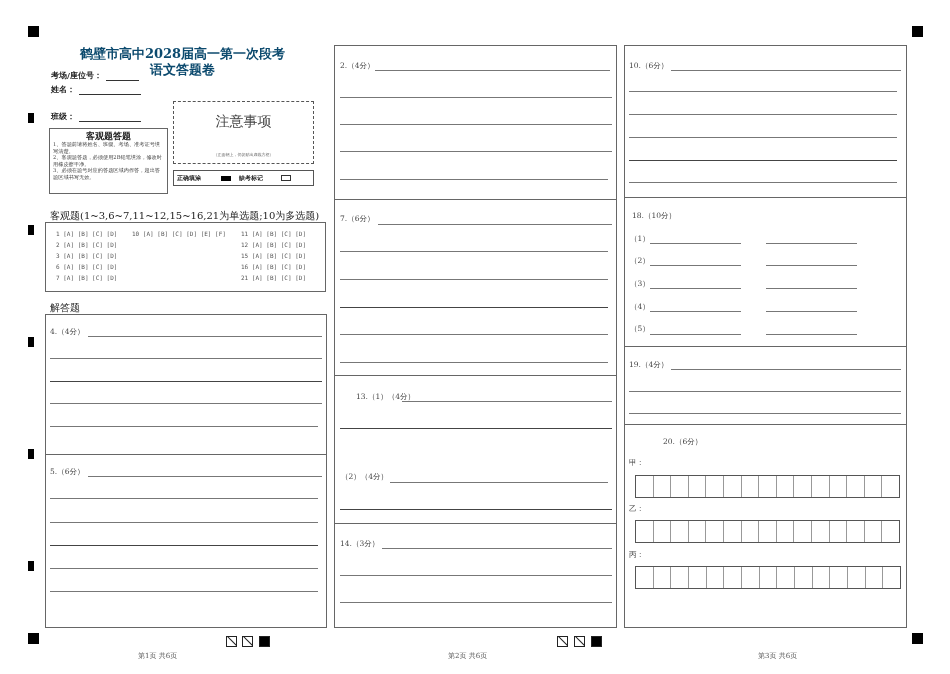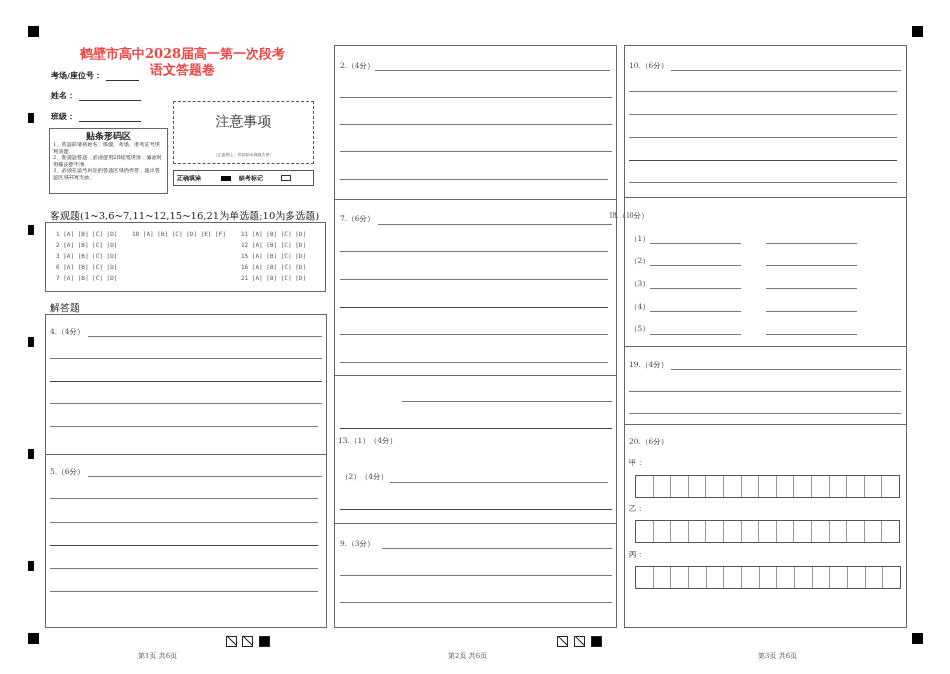--- a/index.html
+++ b/index.html
@@ -3,21 +3,21 @@
 <meta charset="utf-8">
 <style>
   * { box-sizing: border-box; margin: 0; padding: 0; }
   html, body { width: 950px; height: 674px; background: #ffffff; overflow: hidden; }
   body { position: relative; font-family: "DejaVu Serif", "Liberation Serif", serif; color: #333; }
 
   .mark { position: absolute; background: #000; }
   .mark.corner { width: 11px; height: 11px; }
   .mark.side { width: 6px; height: 10px; }
 
-  .title { position: absolute; left: 50px; width: 265px; text-align: center; font-weight: bold; color: #ef4444; }
+  .title { position: absolute; left: 50px; width: 265px; text-align: center; font-weight: bold; color: #0c4a6e; }
   .title.l1 { top: 45px; font-size: 13px; }
   .title.l2 { top: 61px; font-size: 13px; }
 
   .field { position: absolute; left: 51px; font-size: 8px; font-weight: bold; color: #222; display: flex; align-items: flex-end; }
   .field .line { display: inline-block; border-bottom: 1px solid #333; height: 9px; margin-left: 4px; }
 
   .notice { position: absolute; left: 49px; top: 128px; width: 119px; height: 66px; border: 1px solid #666; padding: 2px 3px; }
   .notice .hd { font-size: 9px; font-weight: bold; text-align: center; color: #222; line-height: 10px; }
   .notice .item { font-size: 5.2px; line-height: 6.6px; color: #444; }
 
@@ -62,31 +62,31 @@
 <div class="mark side" style="left:28px;top:449px;"></div>
 <div class="mark side" style="left:28px;top:561px;"></div>
 
 <div class="title l1">鹤壁市高中2028届高一第一次段考</div>
 <div class="title l2">语文答题卷</div>
 
 <div class="field" style="top:70px;">
   <span>考场/座位号：</span>
   <span class="line" style="width:33px;"></span>
 </div>
-<div class="field" style="top:90px;">
+<div class="field" style="top:84px;">
   <span>姓名：</span>
   <span class="line" style="width:62px;"></span>
 </div>
 <div class="field" style="top:111px;">
   <span>班级：</span>
   <span class="line" style="width:62px;"></span>
 </div>
 
 <div class="notice">
-  <div class="hd">贴条形码区</div>
+  <div class="hd">客观题答题</div>
   <div class="item">1、答题前请将姓名、班级、考场、准考证号填写清楚。</div>
   <div class="item">2、客观题答题，必须使用2B铅笔填涂，修改时用橡皮擦干净。</div>
   <div class="item">3、必须在题号对应的答题区域内作答，超出答题区域书写无效。</div>
 </div>
 
 <div class="barcode">
   <div class="big">注意事项</div>
   <div class="small">（正面朝上，切勿贴出虚线方框）</div>
 </div>
 
@@ -148,49 +148,49 @@
 <div class="box" style="left:334px;top:199px;width:283px;height:177px;"></div>
 <div class="q" style="left:340px;top:214px;">7.（6分）</div>
 <div class="hl" style="left:378px;top:224px;width:234px;"></div>
 <div class="hl" style="left:340px;top:251px;width:268px;"></div>
 <div class="hl" style="left:340px;top:279px;width:268px;"></div>
 <div class="hl dark" style="left:340px;top:307px;width:268px;"></div>
 <div class="hl" style="left:340px;top:334px;width:268px;"></div>
 <div class="hl" style="left:340px;top:362px;width:268px;"></div>
 
 <div class="box" style="left:334px;top:375px;width:283px;height:149px;"></div>
-<div class="q" style="left:338px;top:392px;margin-top:44px;">13.（1）（4分）</div>
+<div class="q" style="left:356px;top:392px;">13.（1）（4分）</div>
 <div class="hl" style="left:402px;top:401px;width:210px;"></div>
 <div class="hl dark" style="left:340px;top:428px;width:272px;"></div>
 <div class="q" style="left:341px;top:472px;">（2）（4分）</div>
 <div class="hl" style="left:390px;top:482px;width:218px;"></div>
 <div class="hl dark" style="left:340px;top:509px;width:272px;"></div>
 
 <div class="box" style="left:334px;top:523px;width:283px;height:105px;"></div>
-<div class="q" style="left:340px;top:539px;">9.（3分）</div>
+<div class="q" style="left:340px;top:539px;">14.（3分）</div>
 <div class="hl" style="left:382px;top:548px;width:230px;"></div>
 <div class="hl" style="left:340px;top:575px;width:272px;"></div>
 <div class="hl" style="left:340px;top:602px;width:272px;"></div>
 
 <div class="boxmark diag" style="left:557px;top:636px;"></div>
 <div class="boxmark diag" style="left:574px;top:636px;"></div>
 <div class="boxmark fill" style="left:591px;top:636px;"></div>
 <div class="footer" style="left:448px;top:651px;">第2页  共6页</div>
 
 <div class="box" style="left:624px;top:45px;width:283px;height:153px;"></div>
 <div class="q" style="left:629px;top:61px;">10.（6分）</div>
 <div class="hl" style="left:671px;top:70px;width:230px;"></div>
 <div class="hl" style="left:629px;top:91px;width:268px;"></div>
 <div class="hl" style="left:629px;top:114px;width:268px;"></div>
 <div class="hl" style="left:629px;top:137px;width:268px;"></div>
 <div class="hl dark" style="left:629px;top:160px;width:268px;"></div>
 <div class="hl" style="left:629px;top:182px;width:268px;"></div>
 
 <div class="box" style="left:624px;top:197px;width:283px;height:150px;"></div>
-<div class="q" style="left:609px;top:211px;font-family:Liberation Serif, serif;">18.（10分）</div>
+<div class="q" style="left:632px;top:211px;">18.（10分）</div>
 
 <div class="q" style="left:630px;top:234px;">（1）</div>
 <div class="hl" style="left:650px;top:243px;width:91px;"></div>
 <div class="hl" style="left:766px;top:243px;width:91px;"></div>
 
 <div class="q" style="left:630px;top:256px;">（2）</div>
 <div class="hl" style="left:650px;top:265px;width:91px;"></div>
 <div class="hl" style="left:766px;top:265px;width:91px;"></div>
 
 <div class="q" style="left:630px;top:279px;">（3）</div>
@@ -205,21 +205,21 @@
 <div class="hl" style="left:650px;top:334px;width:91px;"></div>
 <div class="hl" style="left:766px;top:334px;width:91px;"></div>
 
 <div class="box" style="left:624px;top:346px;width:283px;height:79px;"></div>
 <div class="q" style="left:629px;top:360px;">19.（4分）</div>
 <div class="hl" style="left:671px;top:369px;width:230px;"></div>
 <div class="hl" style="left:629px;top:391px;width:272px;"></div>
 <div class="hl" style="left:629px;top:413px;width:272px;"></div>
 
 <div class="box" style="left:624px;top:424px;width:283px;height:204px;"></div>
-<div class="q" style="left:629px;top:437px;">20.（6分）</div>
+<div class="q" style="left:663px;top:437px;">20.（6分）</div>
 
 <div class="q" style="left:629px;top:458px;">甲：</div>
 <div class="grid" style="left:635px;top:475px;width:265px;height:23px;">
   <div class="cell"></div>
     <div class="cell"></div>
     <div class="cell"></div>
     <div class="cell"></div>
     <div class="cell"></div>
     <div class="cell"></div>
     <div class="cell"></div>

